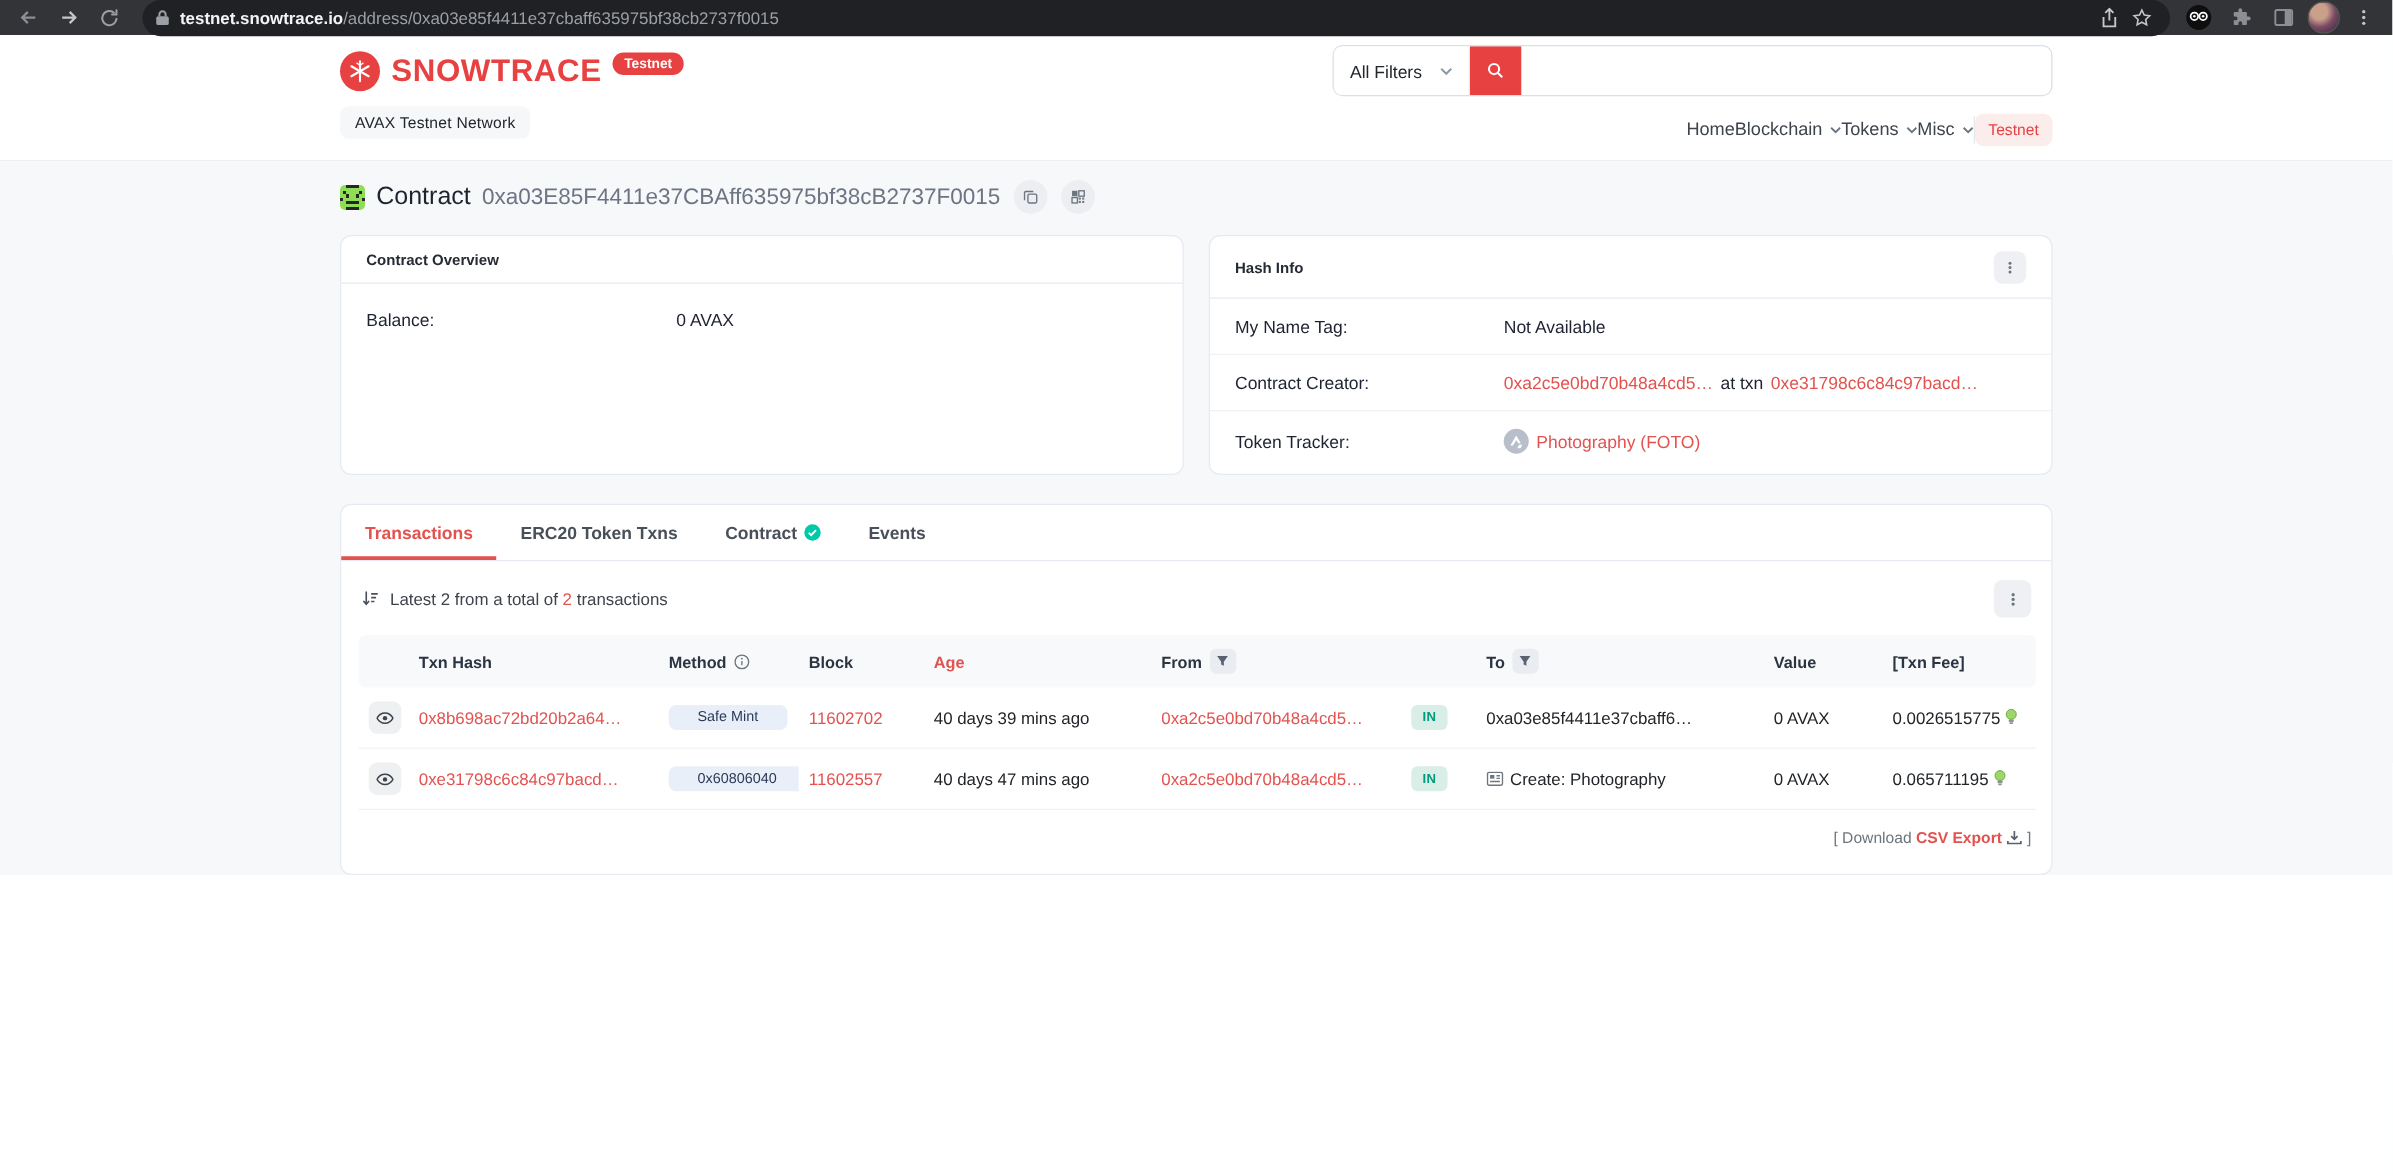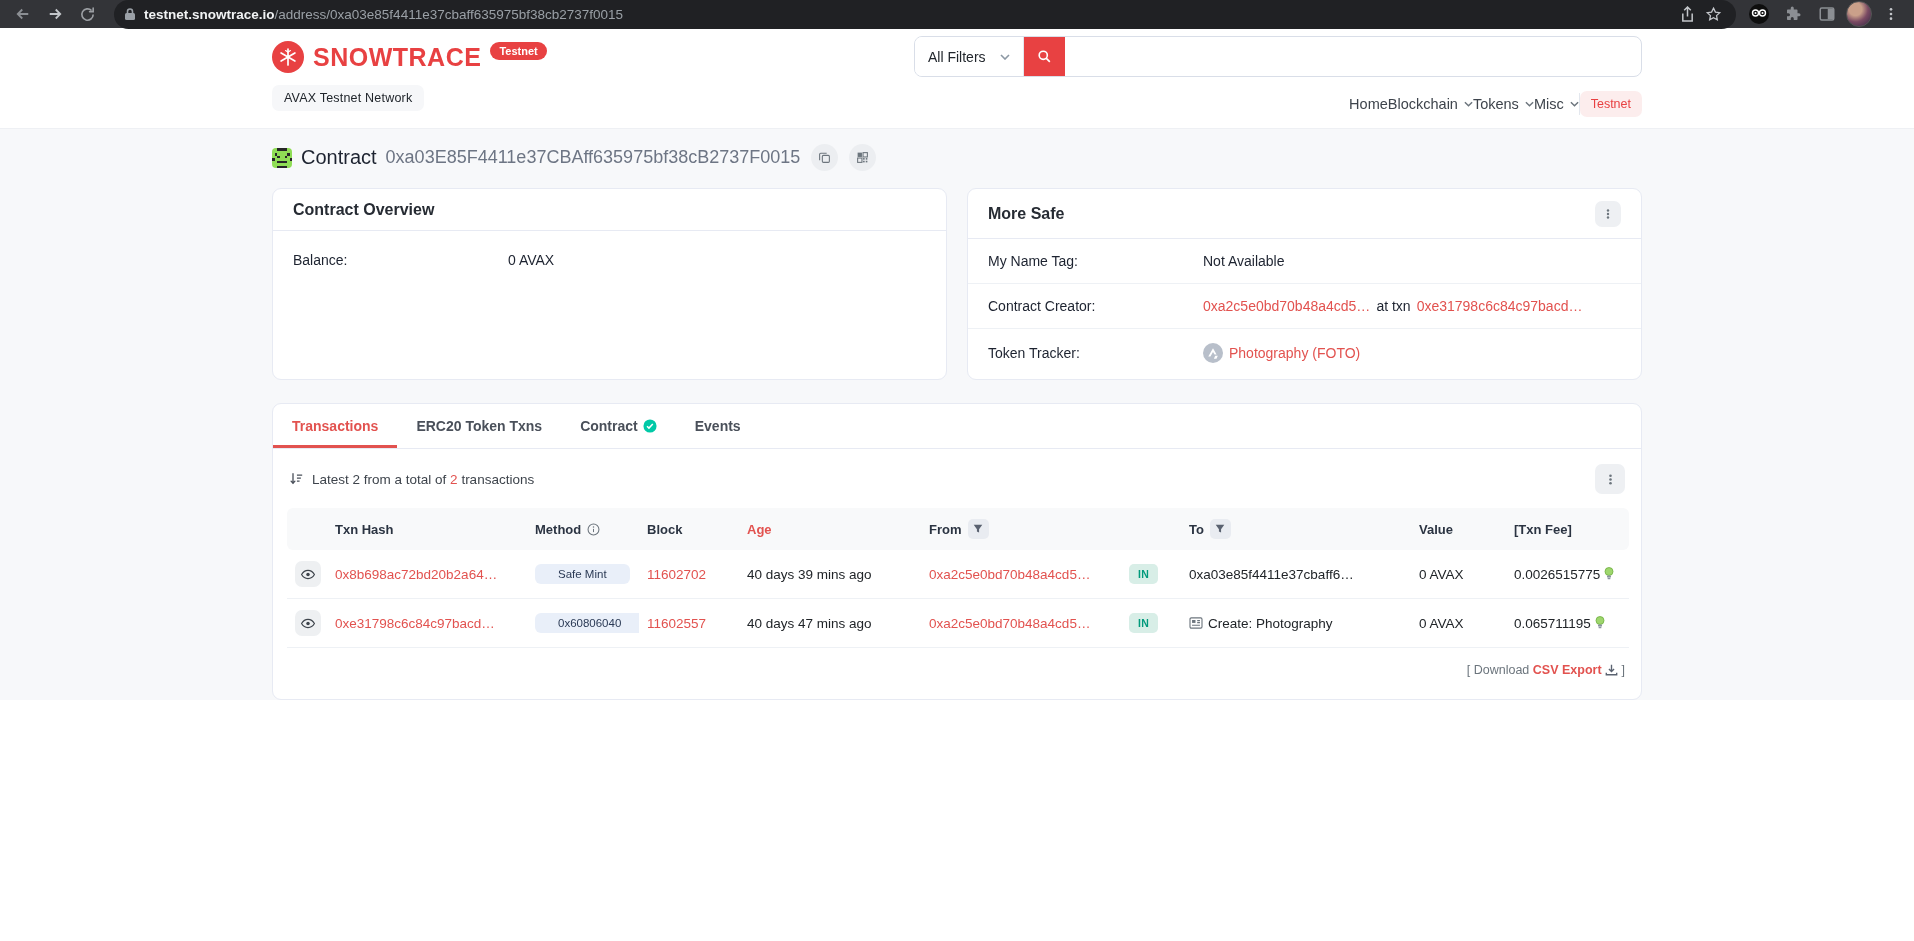--- a/index.html
+++ b/index.html
@@ -24,21 +24,21 @@
   .header-inner { width:1370px; margin:0 auto; display:flex; justify-content:space-between; height:100%; }
   .header-left { padding-top:13px; }
   .logo-row { display:flex; align-items:flex-start; gap:9px; }
   .logo-mark { width:32px; height:32px; border-radius:50%; background:#e84142; display:flex; align-items:center; justify-content:center; }
   .logo-text { color:#e84142; font-weight:bold; font-size:25px; letter-spacing:.5px; line-height:32px; }
   .logo-badge { background:#e84142; color:#fff; font-size:11px; font-weight:bold; border-radius:10px; padding:3px 9px; margin-top:1px; }
   .network-pill { display:inline-block; margin-top:12px; background:#f6f7f9; border-radius:7px; padding:6px 12px;
     font-size:12.5px; color:#21262c; letter-spacing:.2px; }
 
   .header-right { display:flex; flex-direction:column; align-items:flex-end; padding-top:8px; }
-  .search-bar { width:728px; height:41px; display:flex; border:1px solid #d9dee8; border-radius:8px; overflow:hidden; background:#fff; }
+  .search-bar { width:576px; height:41px; display:flex; border:1px solid #d9dee8; border-radius:8px; overflow:hidden; background:#fff; }
   .filter-select { display:flex; align-items:center; gap:14px; padding:0 13px; background:#fff; border:none;
     border-right:1px solid #e3e7ee; font-size:14px; color:#21262c; cursor:pointer; font-family:inherit; }
   .search-input { flex:1; border:none; outline:none; padding:0 14px; font-size:14px; color:#21262c; font-family:inherit; }
   .search-input::placeholder { color:#9aa3ad; }
   .search-btn { width:41px; background:#e84142; border:none; display:flex; align-items:center; justify-content:center; cursor:pointer; }
 
   .main-nav { display:flex; align-items:center; margin-top:14px; }
   .nav-item { display:flex; align-items:center; gap:6px; font-size:14.5px; color:#3e444c; cursor:pointer; }
   .nav-divider { width:1px; height:22px; background:#e3e7ee; }
   .testnet-btn { background:#fceded; color:#e84142; font-size:12.5px; border:none; border-radius:7px; padding:6px 11px;
@@ -51,27 +51,27 @@
   .title-row { display:flex; align-items:center; gap:9px; margin-bottom:17px; }
   .blockie { width:20px; height:20px; border-radius:4px; overflow:hidden; }
   .page-title { font-size:20px; color:#1d2330; font-weight:500; }
   .page-address { font-size:18px; color:#6d7584; font-weight:400; }
   .round-btn { width:27px; height:27px; border-radius:50%; background:#eceef1; border:none; display:flex;
     align-items:center; justify-content:center; cursor:pointer; margin-left:2px; }
 
   .cards-row { display:flex; gap:20px; }
   .card { background:#fff; border:1px solid #e7eaf3; border-radius:9px; flex:1 1 0; min-height:192px; }
   .card-header { display:flex; align-items:center; justify-content:space-between; padding:12px 20px 11px; border-bottom:1px solid #e7eaf3; }
-  .card-title { font-size:16px; font-weight:bold; color:#262b33; }
+  .card-title { font-size:12px; font-weight:bold; color:#262b33; }
   .sq-btn { background:#eef0f3; border:none; border-radius:7px; display:flex; align-items:center; justify-content:center; cursor:pointer; }
   .sq-btn.small { width:26px; height:26px; }
   .sq-btn.med { width:30px; height:30px; }
 
   .ov-body { padding:21px 20px; }
-  .info-row { display:flex; align-items:center; }
+  .info-row { display:flex; align-items:center;gap:33px; }
   .info-label { width:215px; font-size:14px; color:#1d2330; flex:0 0 auto; }
   .info-value { font-size:14px; color:#1d2330; display:flex; align-items:center; gap:6px; flex-wrap:nowrap; }
   .mi-row { padding:14px 20px; border-bottom:1px solid #eef1f5; display:flex; align-items:center; }
   .mi-row:last-child { border-bottom:none; }
   .link { color:#e2524f; text-decoration:none; cursor:pointer; }
   .token-icon { width:20px; height:20px; border-radius:50%; background:#b8bfca; display:inline-flex; align-items:center; justify-content:center; }
 
   
   .tx-card { margin-top:23px; background:#fff; border:1px solid #e7eaf3; border-radius:9px; margin-bottom:0; }
   .tabs-bar { display:flex; border-bottom:1px solid #e7eaf3; }
@@ -290,21 +290,21 @@
         <div class="ov-body">
           <div class="info-row">
             <span class="info-label">Balance:</span>
             <span class="info-value">0 AVAX</span>
           </div>
         </div>
       </section>
 
       <section class="card">
         <div class="card-header">
-          <span class="card-title">More Safe</span>
+          <span class="card-title">Hash Info</span>
           <button class="sq-btn small">
             <svg width="12" height="12" viewBox="0 0 24 24" fill="#6c757d">
                 <circle cx="12" cy="5" r="2.4"></circle>
                 <circle cx="12" cy="12" r="2.4"></circle>
                 <circle cx="12" cy="19" r="2.4"></circle>
               </svg>
           </button>
         </div>
         <div class="mi-row">
           <span class="info-label">My Name Tag:</span>

